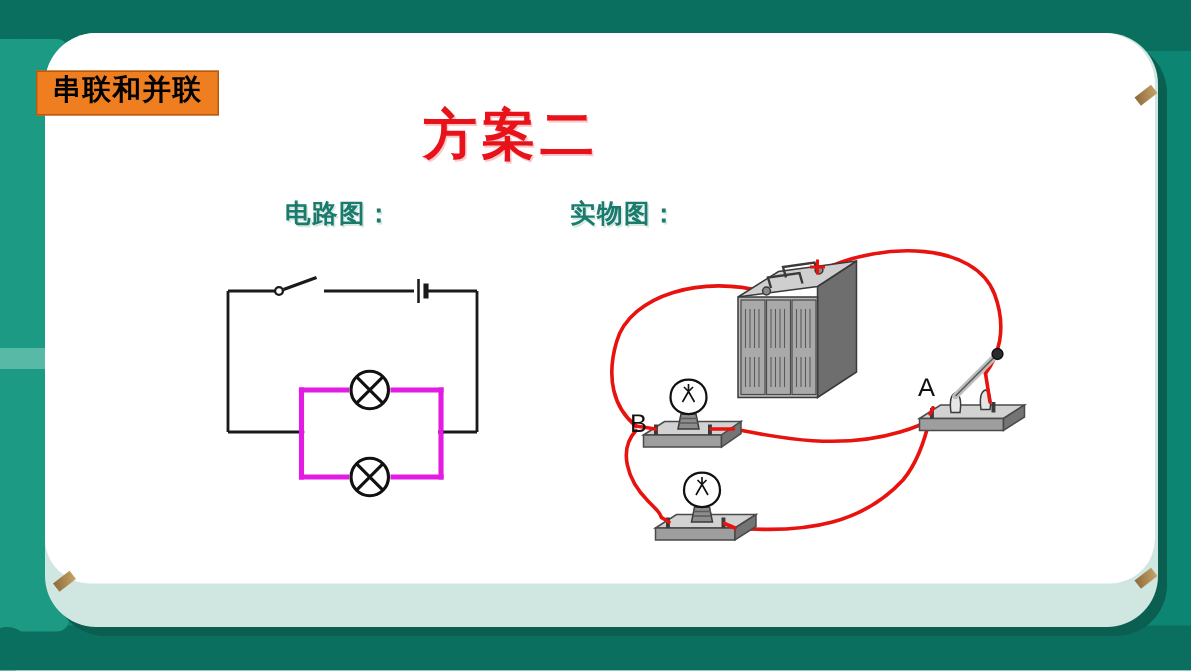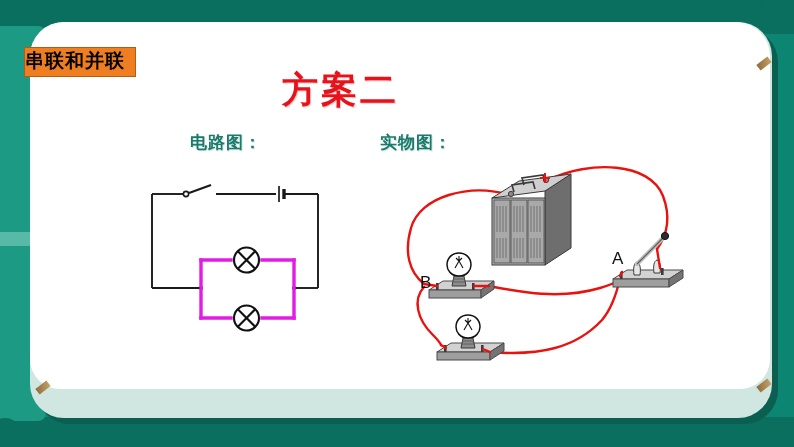--- a/index.html
+++ b/index.html
@@ -88,21 +88,21 @@
     left: 30px; top: 22px;
     width: 740px; height: 367px;
     border-radius: 34px 34px 30px 30px;
     background: #ffffff;
   }
 
   
   .badge {
     position: absolute;
     left: 24px; top: 47px;
-    padding: 3px 10px 5px 0;
+    padding: 3px 10px 5px 10px;
     background: #ef7e20;
     border: 1px solid #b55c12;
     color: #000000;
     font-size: 19px;
     font-weight: bold;
     letter-spacing: 1px;
     line-height: 1.05;
     white-space: nowrap;
     z-index: 20;
   }

